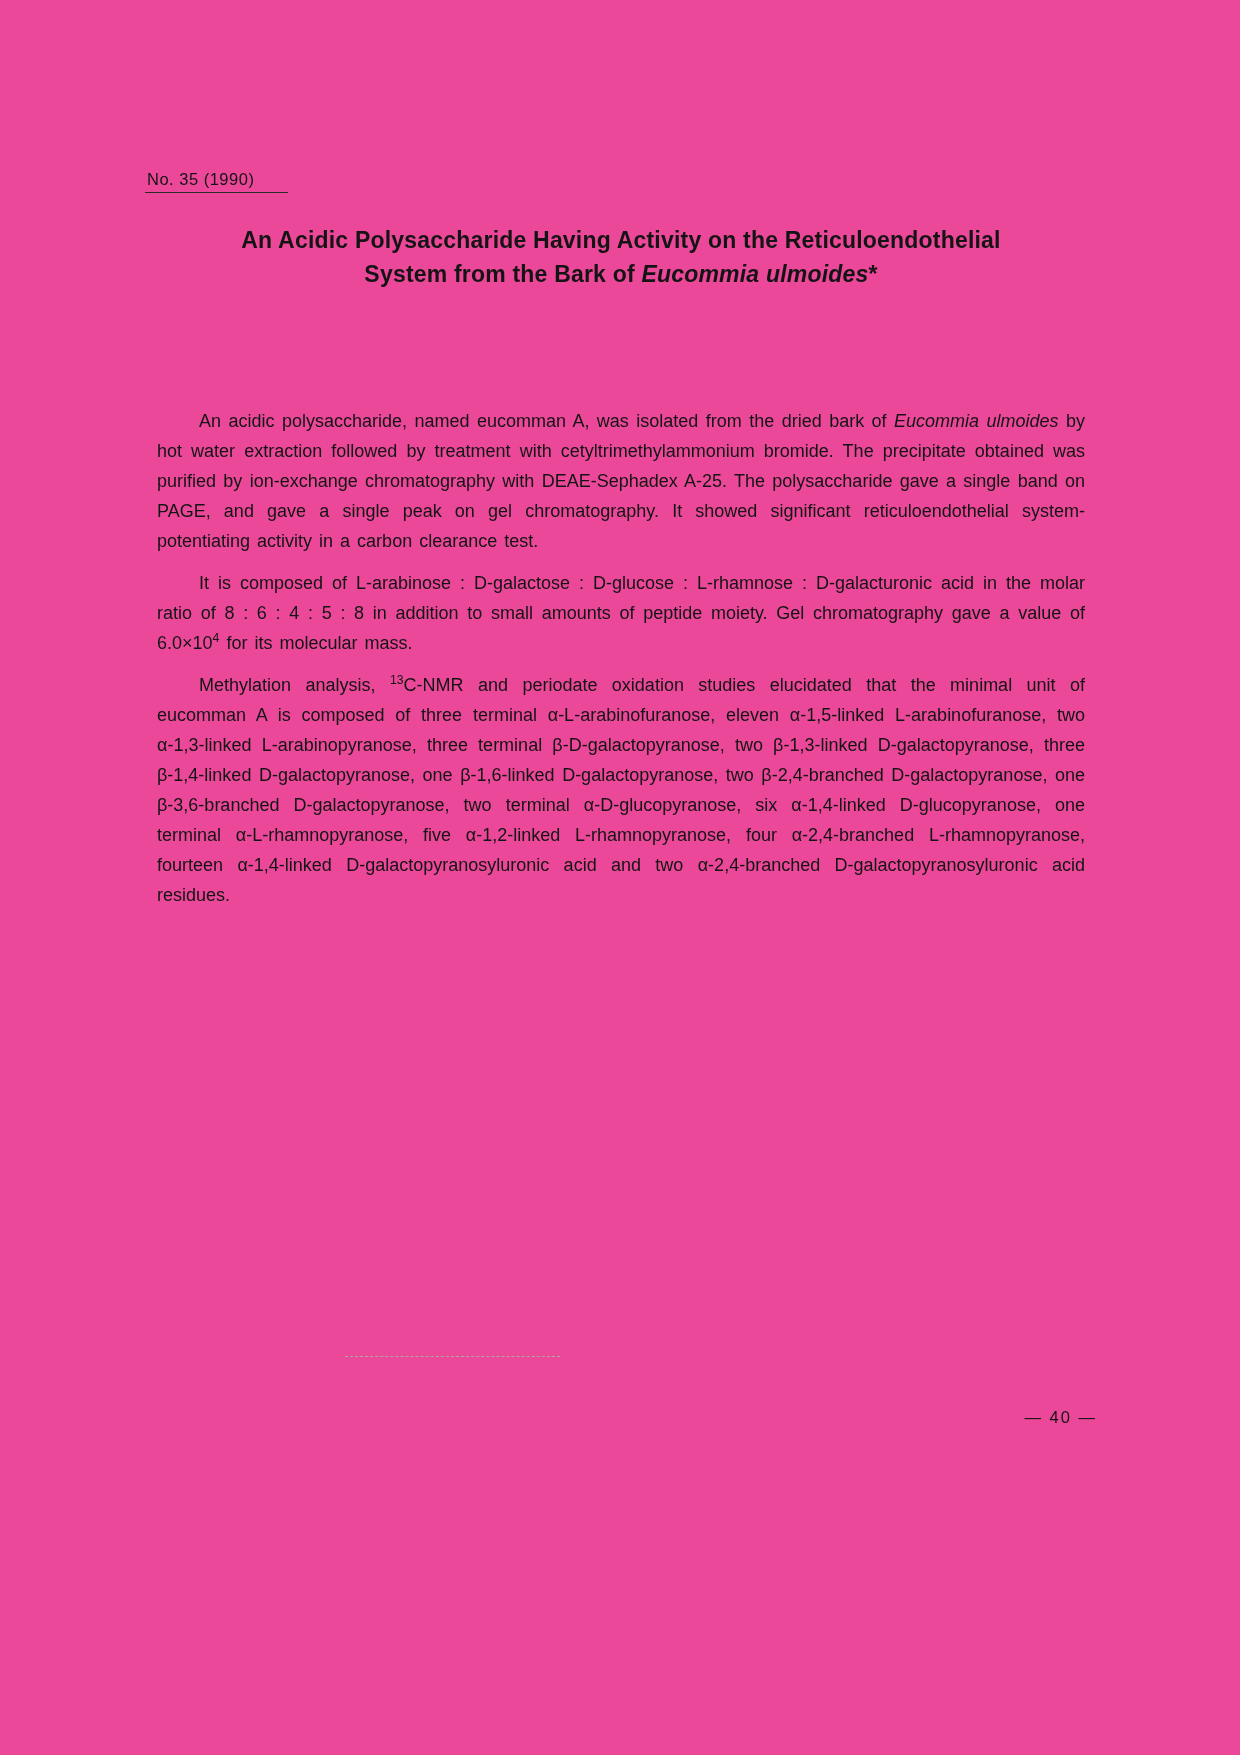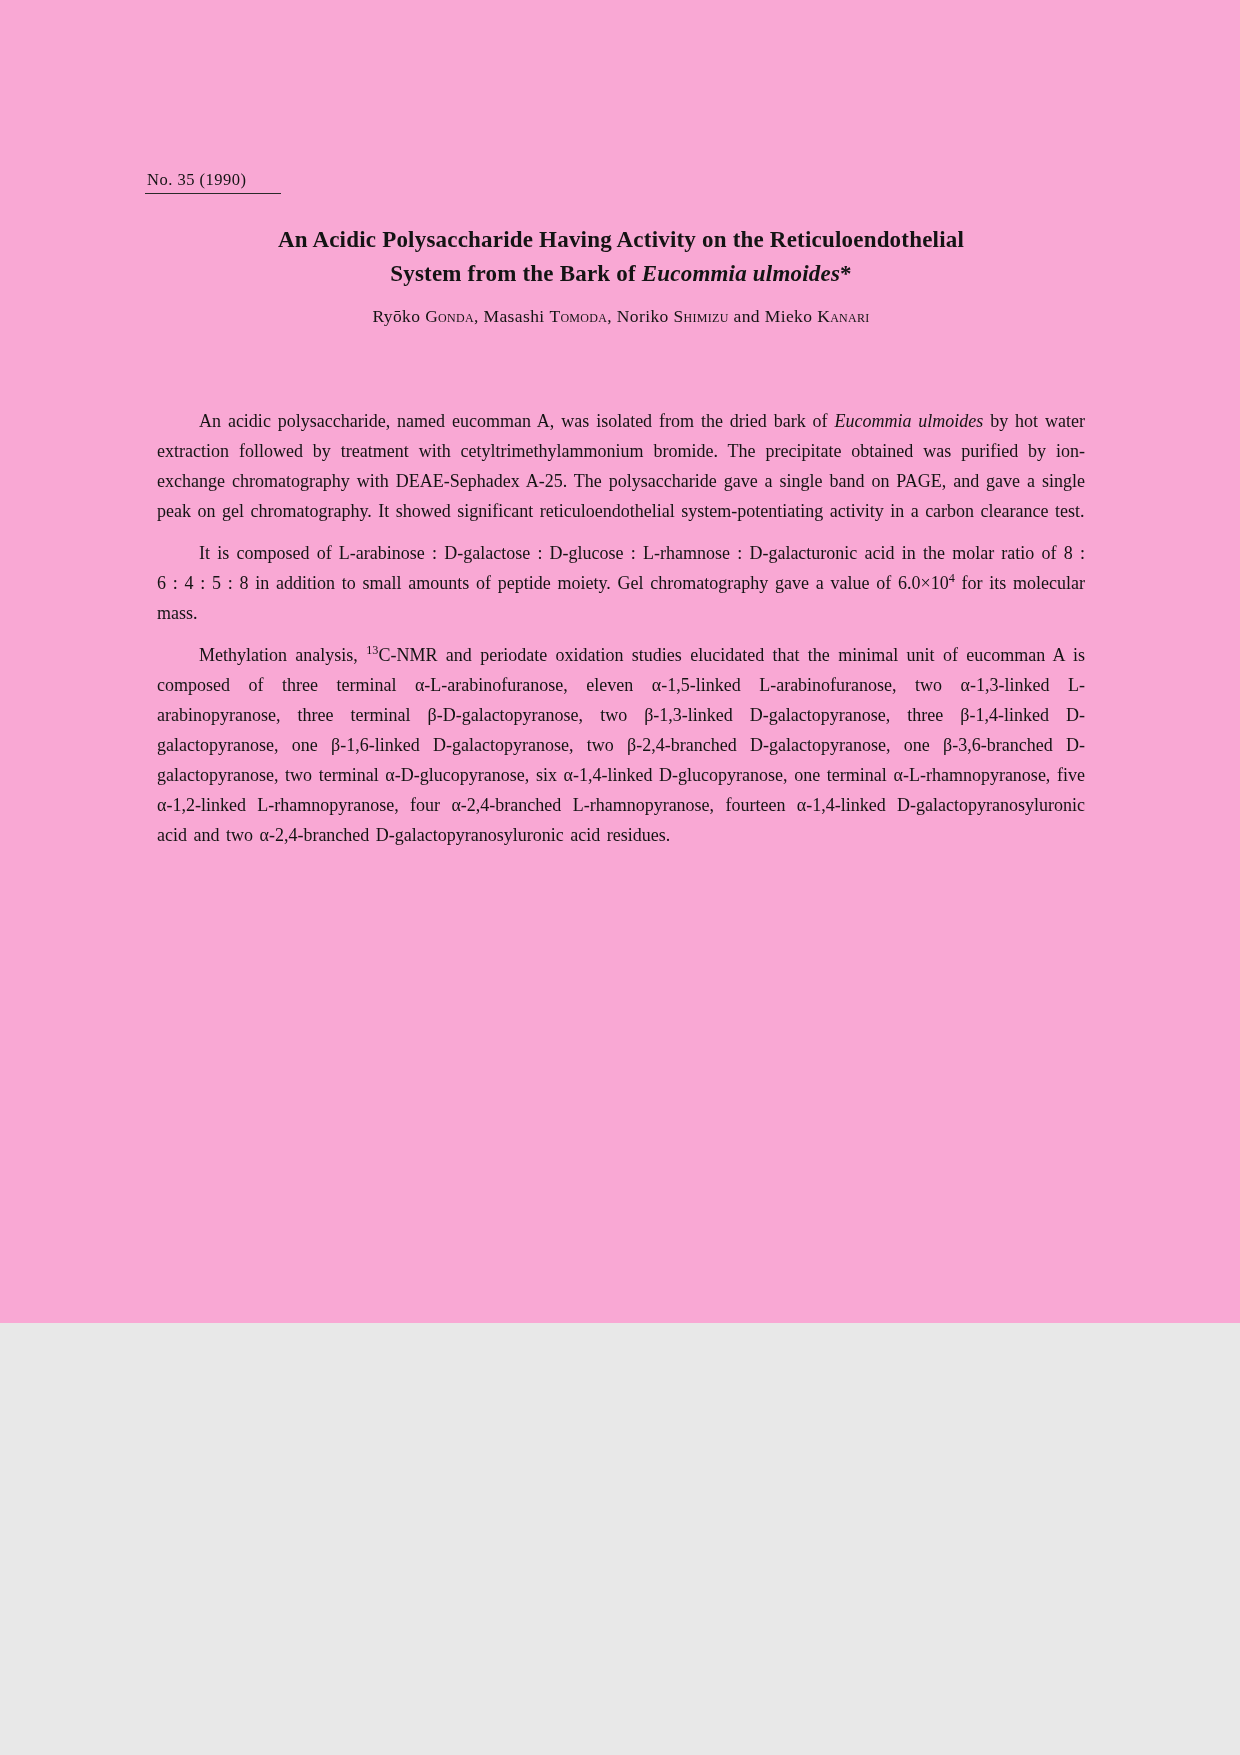--- a/index.html
+++ b/index.html
@@ -1,23 +1,23 @@
 <!DOCTYPE html>
 <html><head>
 <meta charset="utf-8">
 <style>
   html, body { margin: 0; padding: 0; background: #e8e8e8; }
   .page {
     position: relative;
     width: 1240px;
-    height: 1323px;
+    height: 1755px;
     margin: 0 auto;
-    background: #f9a8d4;
+    background: #ec4899;
     color: #141414;
-    font-family: Liberation Serif, serif;
+    font-family: Liberation Sans, sans-serif;
     overflow: hidden;
     box-sizing: border-box;
   }
   .issue-header {
     position: absolute;
     left: 145px;
     top: 170px;
     font-size: 16.5px;
     letter-spacing: 0.5px;
     padding: 0 34px 3px 2px;
@@ -105,21 +105,20 @@
 
 <div class="page">
 
   <div class="issue-header">No. 35 (1990)</div>
 
   <div class="title">
     <div>An Acidic Polysaccharide Having Activity on the Reticuloendothelial</div>
     <div><span>System from the Bark of </span><span class="i">Eucommia ulmoides</span><span>*</span></div>
   </div>
 
-  <div class="authors"><span>Ryōko </span><span class="sc">Gonda</span><span>, Masashi </span><span class="sc">Tomoda</span><span>, Noriko </span><span class="sc">Shimizu</span><span> and Mieko </span><span class="sc">Kanari</span></div>
 
 
   <div class="abstract">
     <p><span>An acidic polysaccharide, named eucomman A, was isolated from the dried bark of </span><span class="i">Eucommia ulmoides</span><span> by hot water extraction followed by treatment with cetyltrimethylammonium bromide. The precipitate obtained was purified by ion-exchange chromatography with DEAE-Sephadex A-25. The polysaccharide gave a single band on PAGE, and gave a single peak on gel chromatography. It showed significant reticuloendothelial system-potentiating activity in a carbon clearance test.</span></p>
     <p><span>It is composed of L-arabinose : D-galactose : D-glucose : L-rhamnose : D-galacturonic acid in the molar ratio of 8 : 6 : 4 : 5 : 8 in addition to small amounts of peptide moiety. Gel chromatography gave a value of 6.0×10</span><span class="sup">4</span><span> for its molecular mass.</span></p>
     <p><span>Methylation analysis, </span><span class="sup">13</span><span>C-NMR and periodate oxidation studies elucidated that the minimal unit of eucomman A is composed of three terminal α-L-arabinofuranose, eleven α-1,5-linked L-arabinofuranose, two α-1,3-linked L-arabinopyranose, three terminal β-D-galactopyranose, two β-1,3-linked D-galactopyranose, three β-1,4-linked D-galactopyranose, one β-1,6-linked D-galactopyranose, two β-2,4-branched D-galactopyranose, one β-3,6-branched D-galactopyranose, two terminal α-D-glucopyranose, six α-1,4-linked D-glucopyranose, one terminal α-L-rhamnopyranose, five α-1,2-linked L-rhamnopyranose, four α-2,4-branched L-rhamnopyranose, fourteen α-1,4-linked D-galactopyranosyluronic acid and two α-2,4-branched D-galactopyranosyluronic acid residues.</span></p>
   </div>
 
   <div class="footnote-sep"></div>
 

